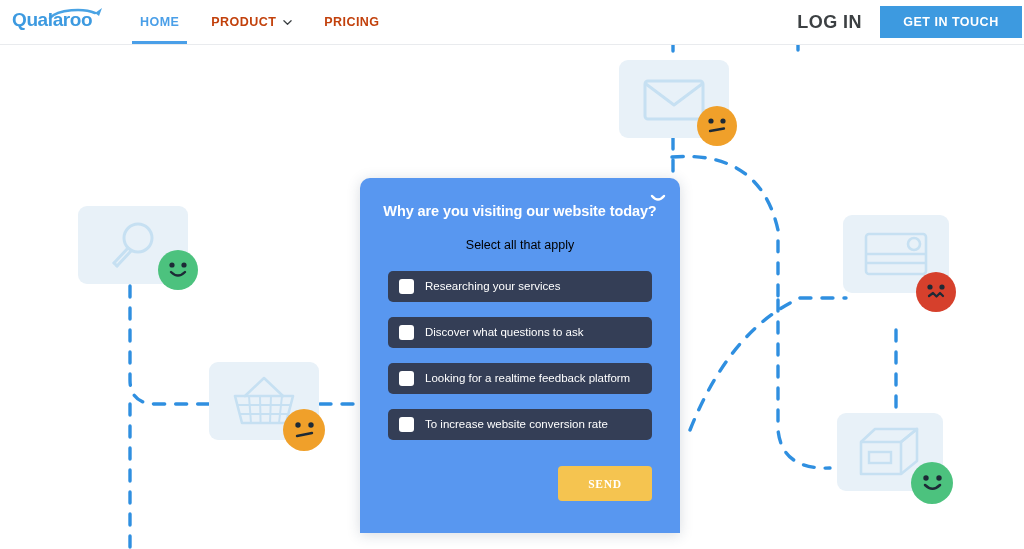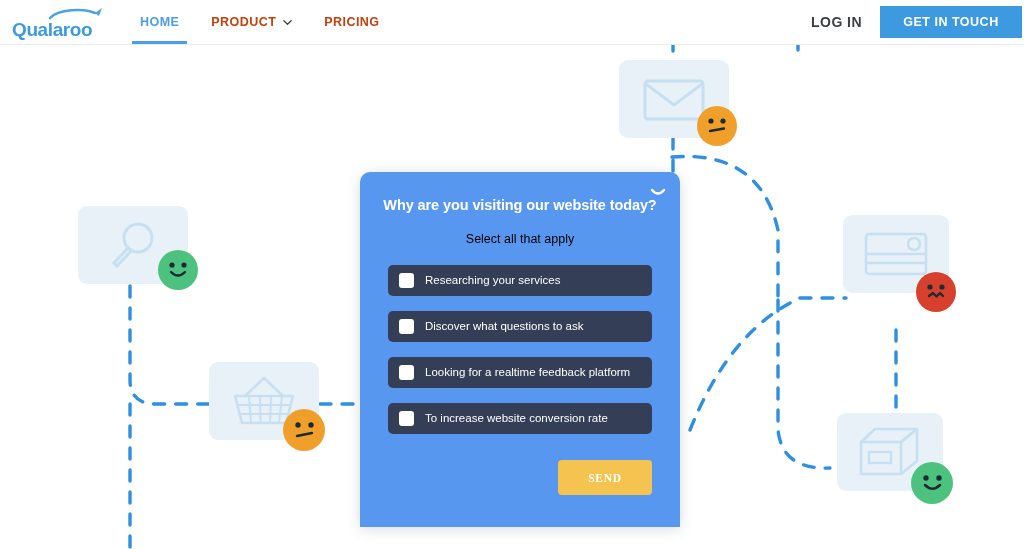--- a/index.html
+++ b/index.html
@@ -13,21 +13,21 @@
   }
 
   
   #header{
     position:absolute;left:0;top:0;width:1024px;height:45px;
     background:#ffffff;border-bottom:1px solid #e9ebee;
     z-index:60;
   }
   #logo{
     position:absolute;left:12px;top:6px;width:100px;height:32px;
-    display:flex;align-items:flex-end;cursor:pointer;
+    display:flex;align-items:flex-start;cursor:pointer;
   }
   #logo .logo-text{
     font-size:19px;font-weight:bold;color:#3d9ae0;letter-spacing:-.4px;
     position:relative;top:3px;
   }
   #logo .logo-swoosh{position:absolute;left:36px;top:1px;}
 
   #nav{
     position:absolute;left:124px;top:0;height:44px;
     display:flex;align-items:stretch;
@@ -43,21 +43,21 @@
     content:"";position:absolute;left:8px;right:8px;bottom:0;height:3px;
     background:#4a9fe8;
   }
   .chev{display:block;width:9px;height:9px;position:relative;top:-2px;}
 
   #header-right{
     position:absolute;right:0;top:0;height:44px;
     display:flex;align-items:center;gap:0;
   }
   #login{
-    font-size:14px;font-weight:bold;letter-spacing:.45px;color:#3c4043;
+    font-size:18px;font-weight:bold;letter-spacing:.45px;color:#3c4043;
     cursor:pointer;padding:0 18px;
   }
   #cta{
     margin-right:2px;
     background:#3d9ae0;color:#fff;border:none;border-radius:0;
     font-family:inherit;font-size:12.5px;font-weight:bold;letter-spacing:.5px;
     width:142px;height:32px;cursor:pointer;
   }
 
   
@@ -287,21 +287,21 @@
   <div class="face" style="left:911px;top:417px;width:42px;height:42px;background:#4cc27e;">
     <span>
       <svg width="27" height="23" viewBox="0 0 27 23">
         <circle cx="7" cy="6" r="2.7" fill="#1d2a36"></circle>
         <circle cx="20" cy="6" r="2.7" fill="#1d2a36"></circle>
         <path d="M6 13 Q13.5 20.5 21 13" stroke="#1d2a36" stroke-width="2.5" fill="none" stroke-linecap="round"></path>
       </svg>
     </span>
   </div>
 
-  <div id="survey" style="left:360px;top:127px;">
+  <div id="survey" style="left:360px;top:133px;">
 
     <div id="collapse">
       <span>
         <svg width="16" height="10" viewBox="0 0 16 10">
           <path d="M2 2 Q8 9 14 2" stroke="#ffffff" stroke-width="2.4" fill="none" stroke-linecap="round"></path>
         </svg>
       </span>
     </div>
 
     <div id="q-title">Why are you visiting our website today?</div>

